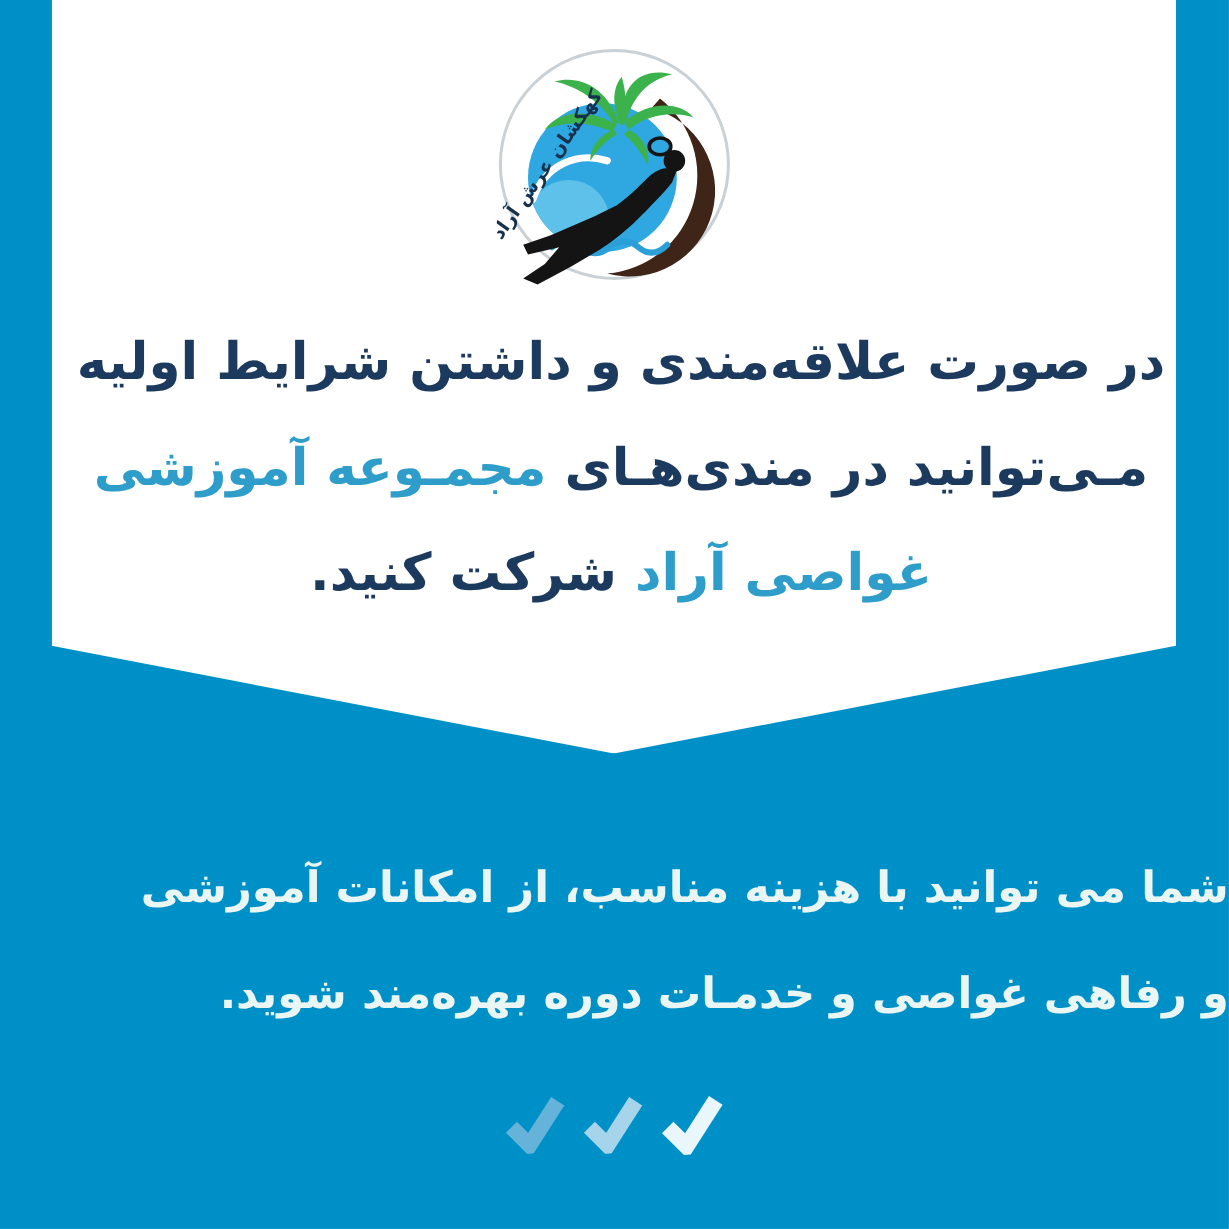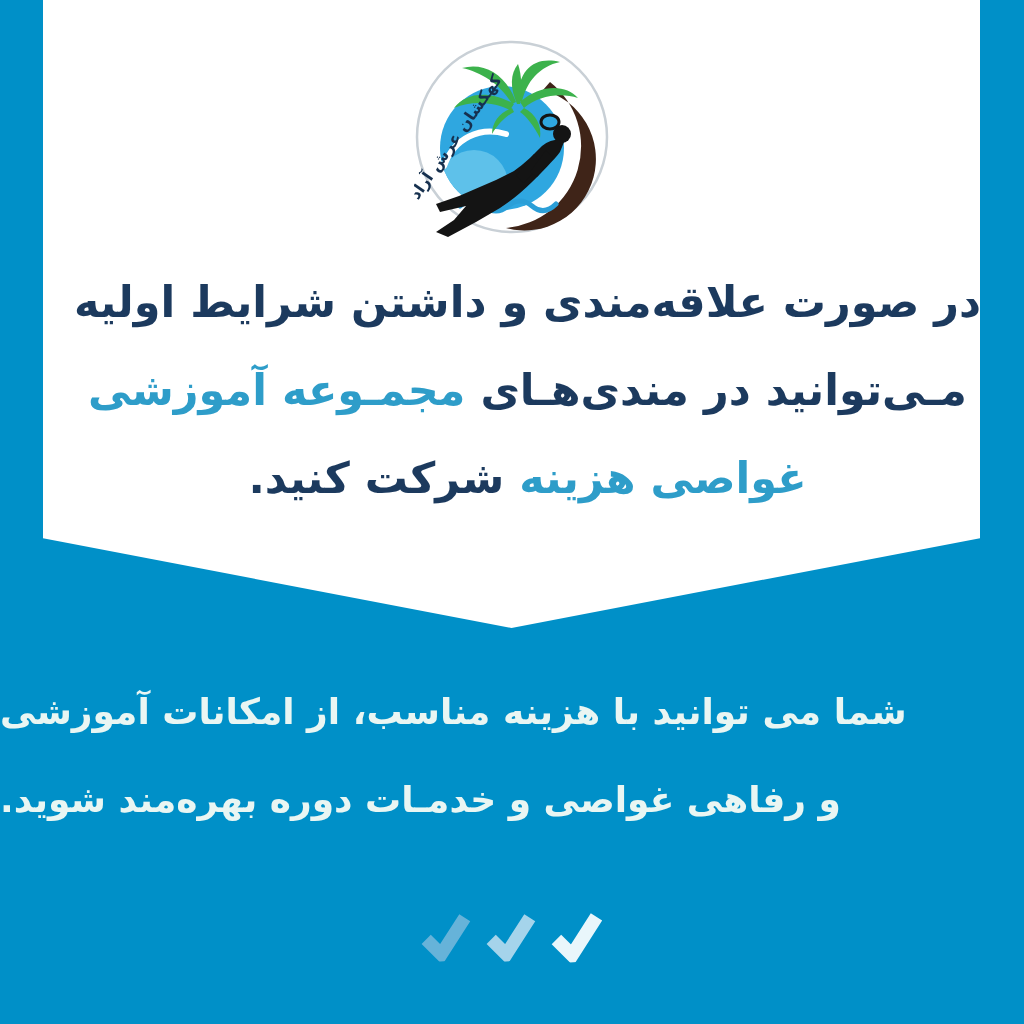--- a/index.html
+++ b/index.html
@@ -16,29 +16,29 @@
     background:var(--c-bg);
   }
   .canvas{position:relative;width:1024px;height:1024px;background:var(--c-bg);}
   .card{
     position:absolute;left:43px;top:0;width:937px;height:628px;
     background:var(--c-card);
     clip-path:polygon(0 0,100% 0,100% 85.7%,50% 100%,0 85.7%);
   }
   .logo{position:absolute;left:414px;top:38px;width:196px;height:200px;}
   .headline{
-    position:absolute;left:59px;top:258px;width:937px;
+    position:absolute;left:49px;top:258px;width:937px;
     direction:rtl;text-align:center;
     font-size:43px;font-weight:bold;line-height:88px;
     color:var(--c-navy);letter-spacing:0;
   }
   .headline .accent{color:var(--c-accent);text-align:right;}
   .body-text{
-    position:absolute;left:0;top:668px;width:1024px;
-    direction:rtl;text-align:left;
+    position:absolute;left:0;top:697px;width:1024px;
+    direction:rtl;text-align:right;
     font-size:36px;font-weight:bold;line-height:88px;
     color:var(--c-body);
   }
   .checks{
     position:absolute;left:0;top:910px;width:1024px;
     display:flex;justify-content:center;align-items:center;gap:13px;
   }
   .checks svg{display:block;transform:rotate(-4deg);}
   .check-1{stroke:var(--c-check1);} .check-2{stroke:var(--c-check2);} .check-3{stroke:var(--c-check3);}
   .badge{fill:var(--c-card);stroke:var(--c-badge-stroke);stroke-width:2.5;}
@@ -100,21 +100,21 @@
   </svg>
 
   <div class="headline" dir="rtl">
     <div>
       <span>در صورت علاقه‌مندی و داشتن شرایط اولیه</span>
     </div>
     <div>
       <span>مـی‌توانید در مندی‌هـای </span><span class="accent">مجمـوعه آموزشی</span>
     </div>
     <div>
-      <span class="accent">غواصی هزینه</span><span> شرکت کنید.</span>
+      <span class="accent">غواصی آراد</span><span> شرکت کنید.</span>
     </div>
   </div>
 
   <div class="body-text" dir="rtl">
     <div>شما می توانید با هزینه مناسب، از امکانات آموزشی</div>
     <div>و رفاهی غواصی و خدمـات دوره بهره‌مند شوید.</div>
   </div>
 
   <div class="checks">
     <svg width="52" height="50" viewBox="0 0 52 50">

